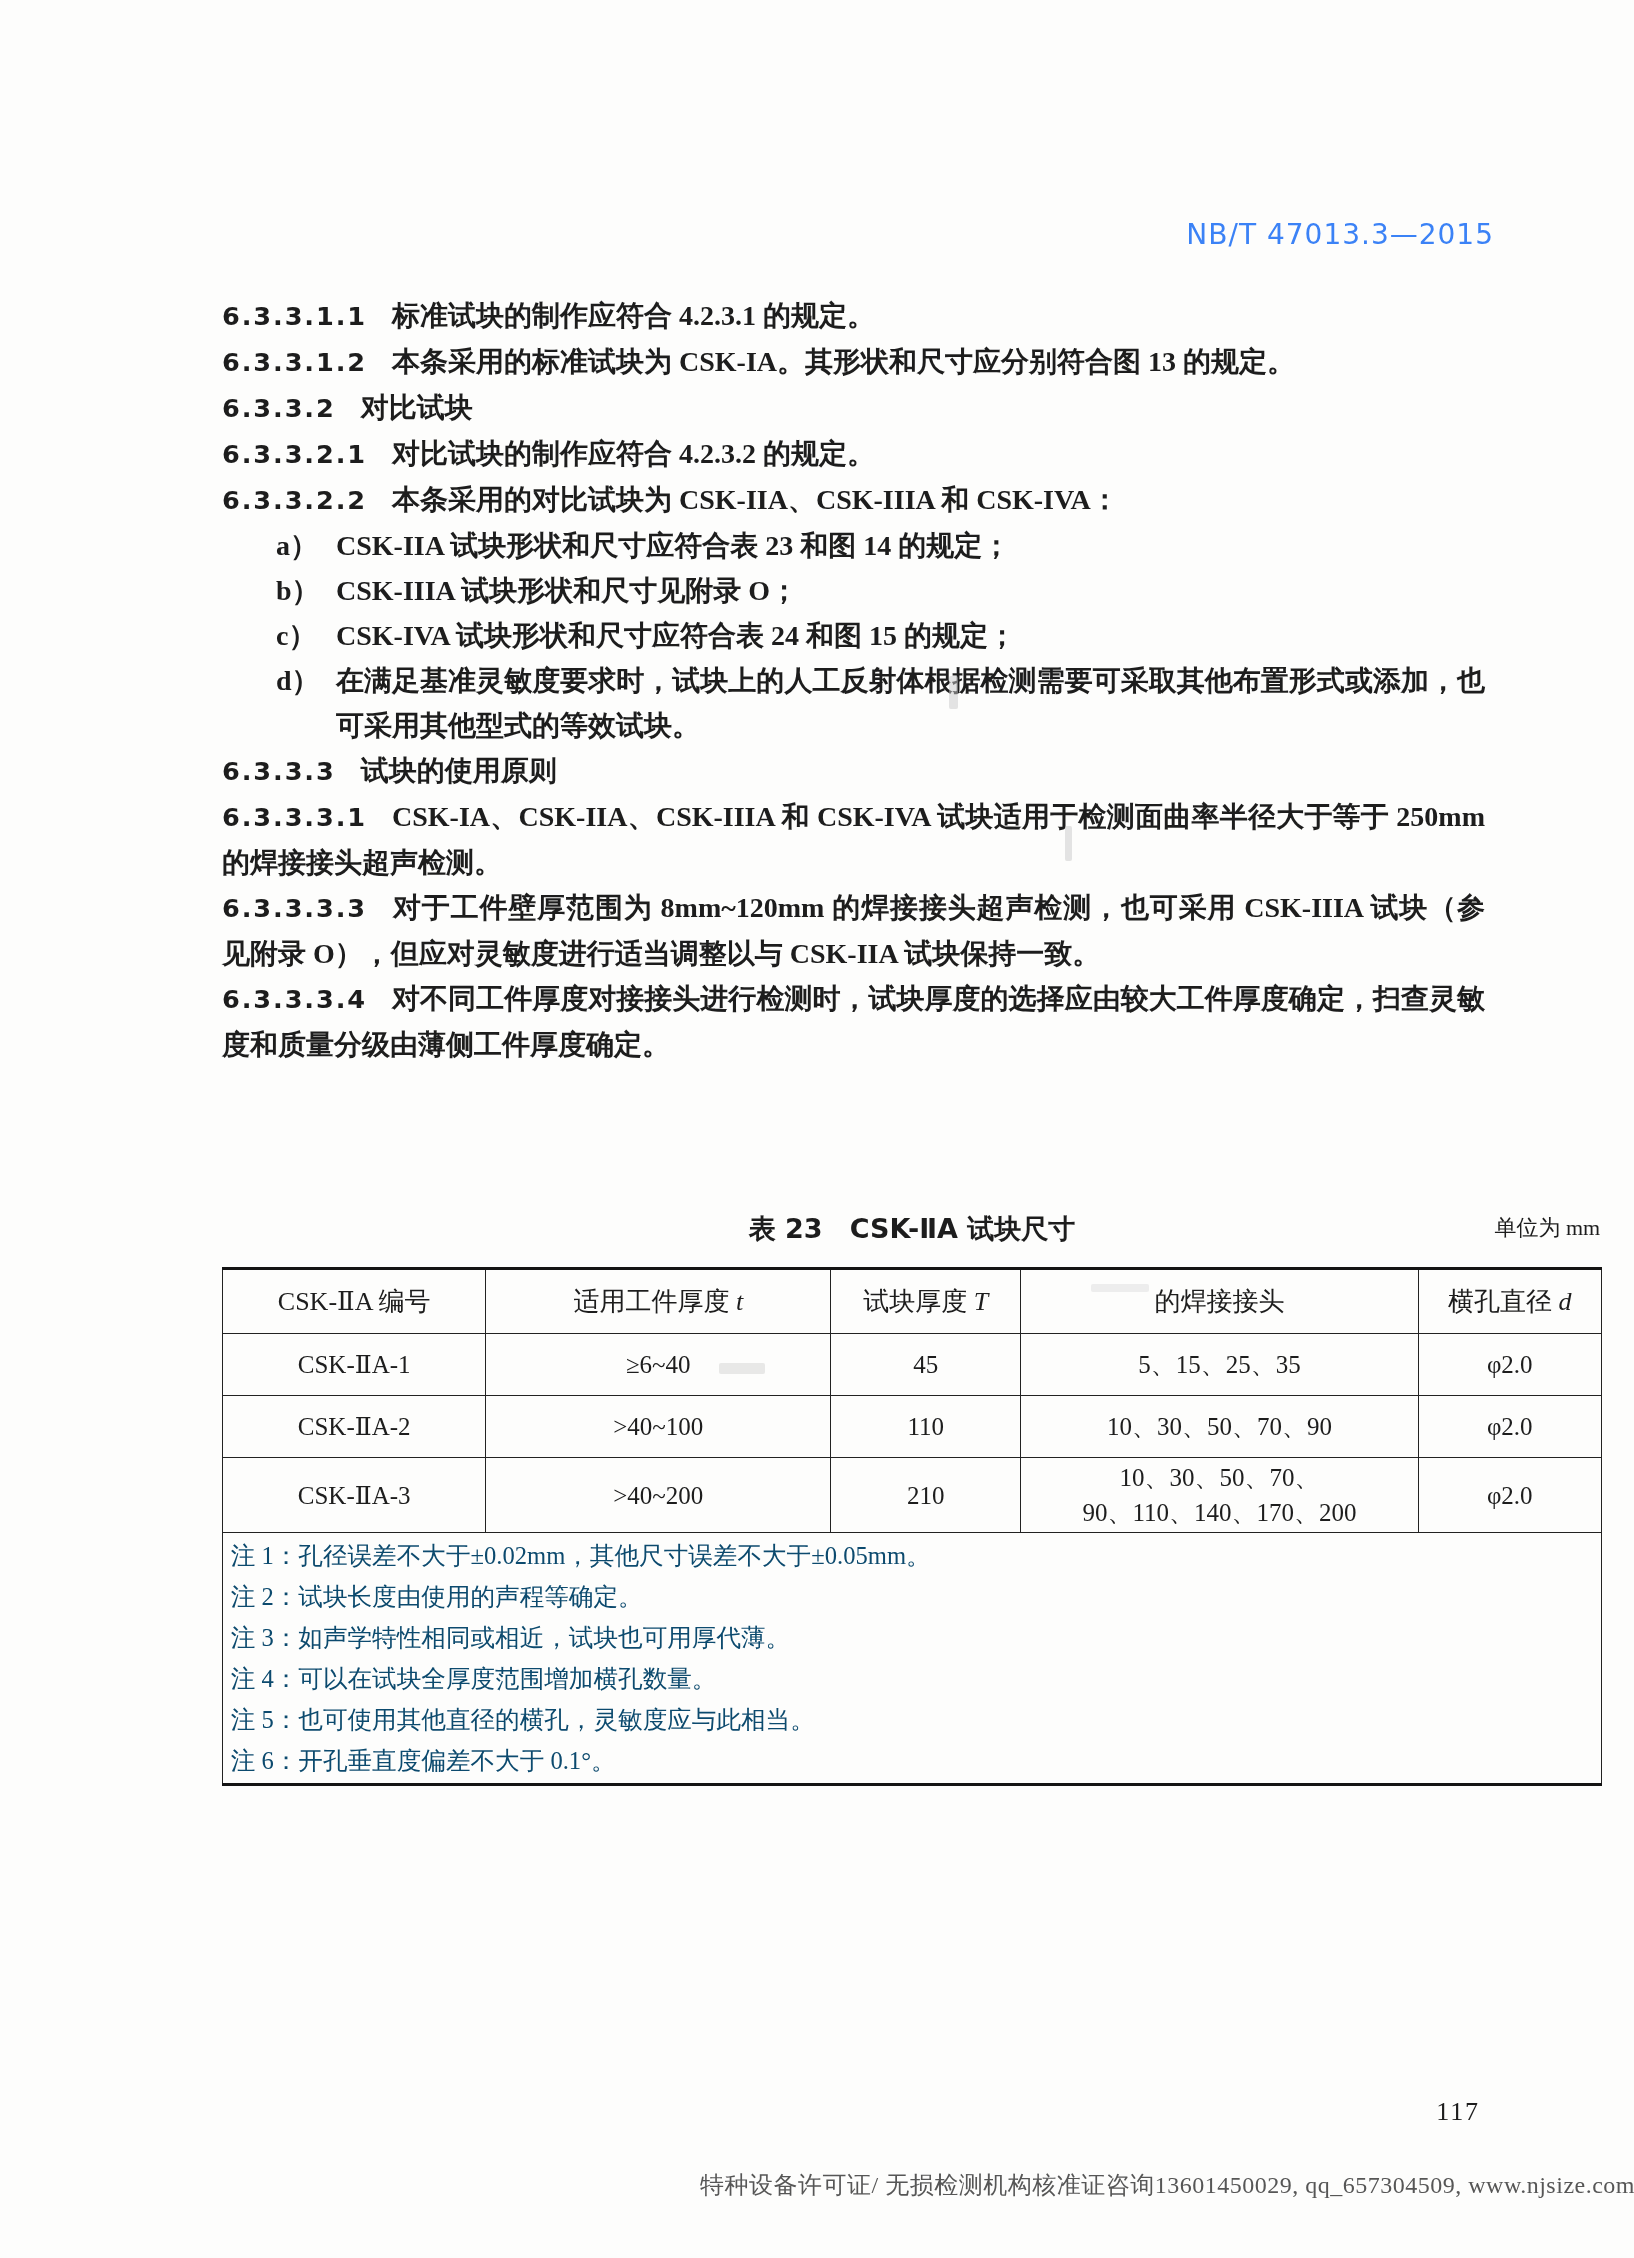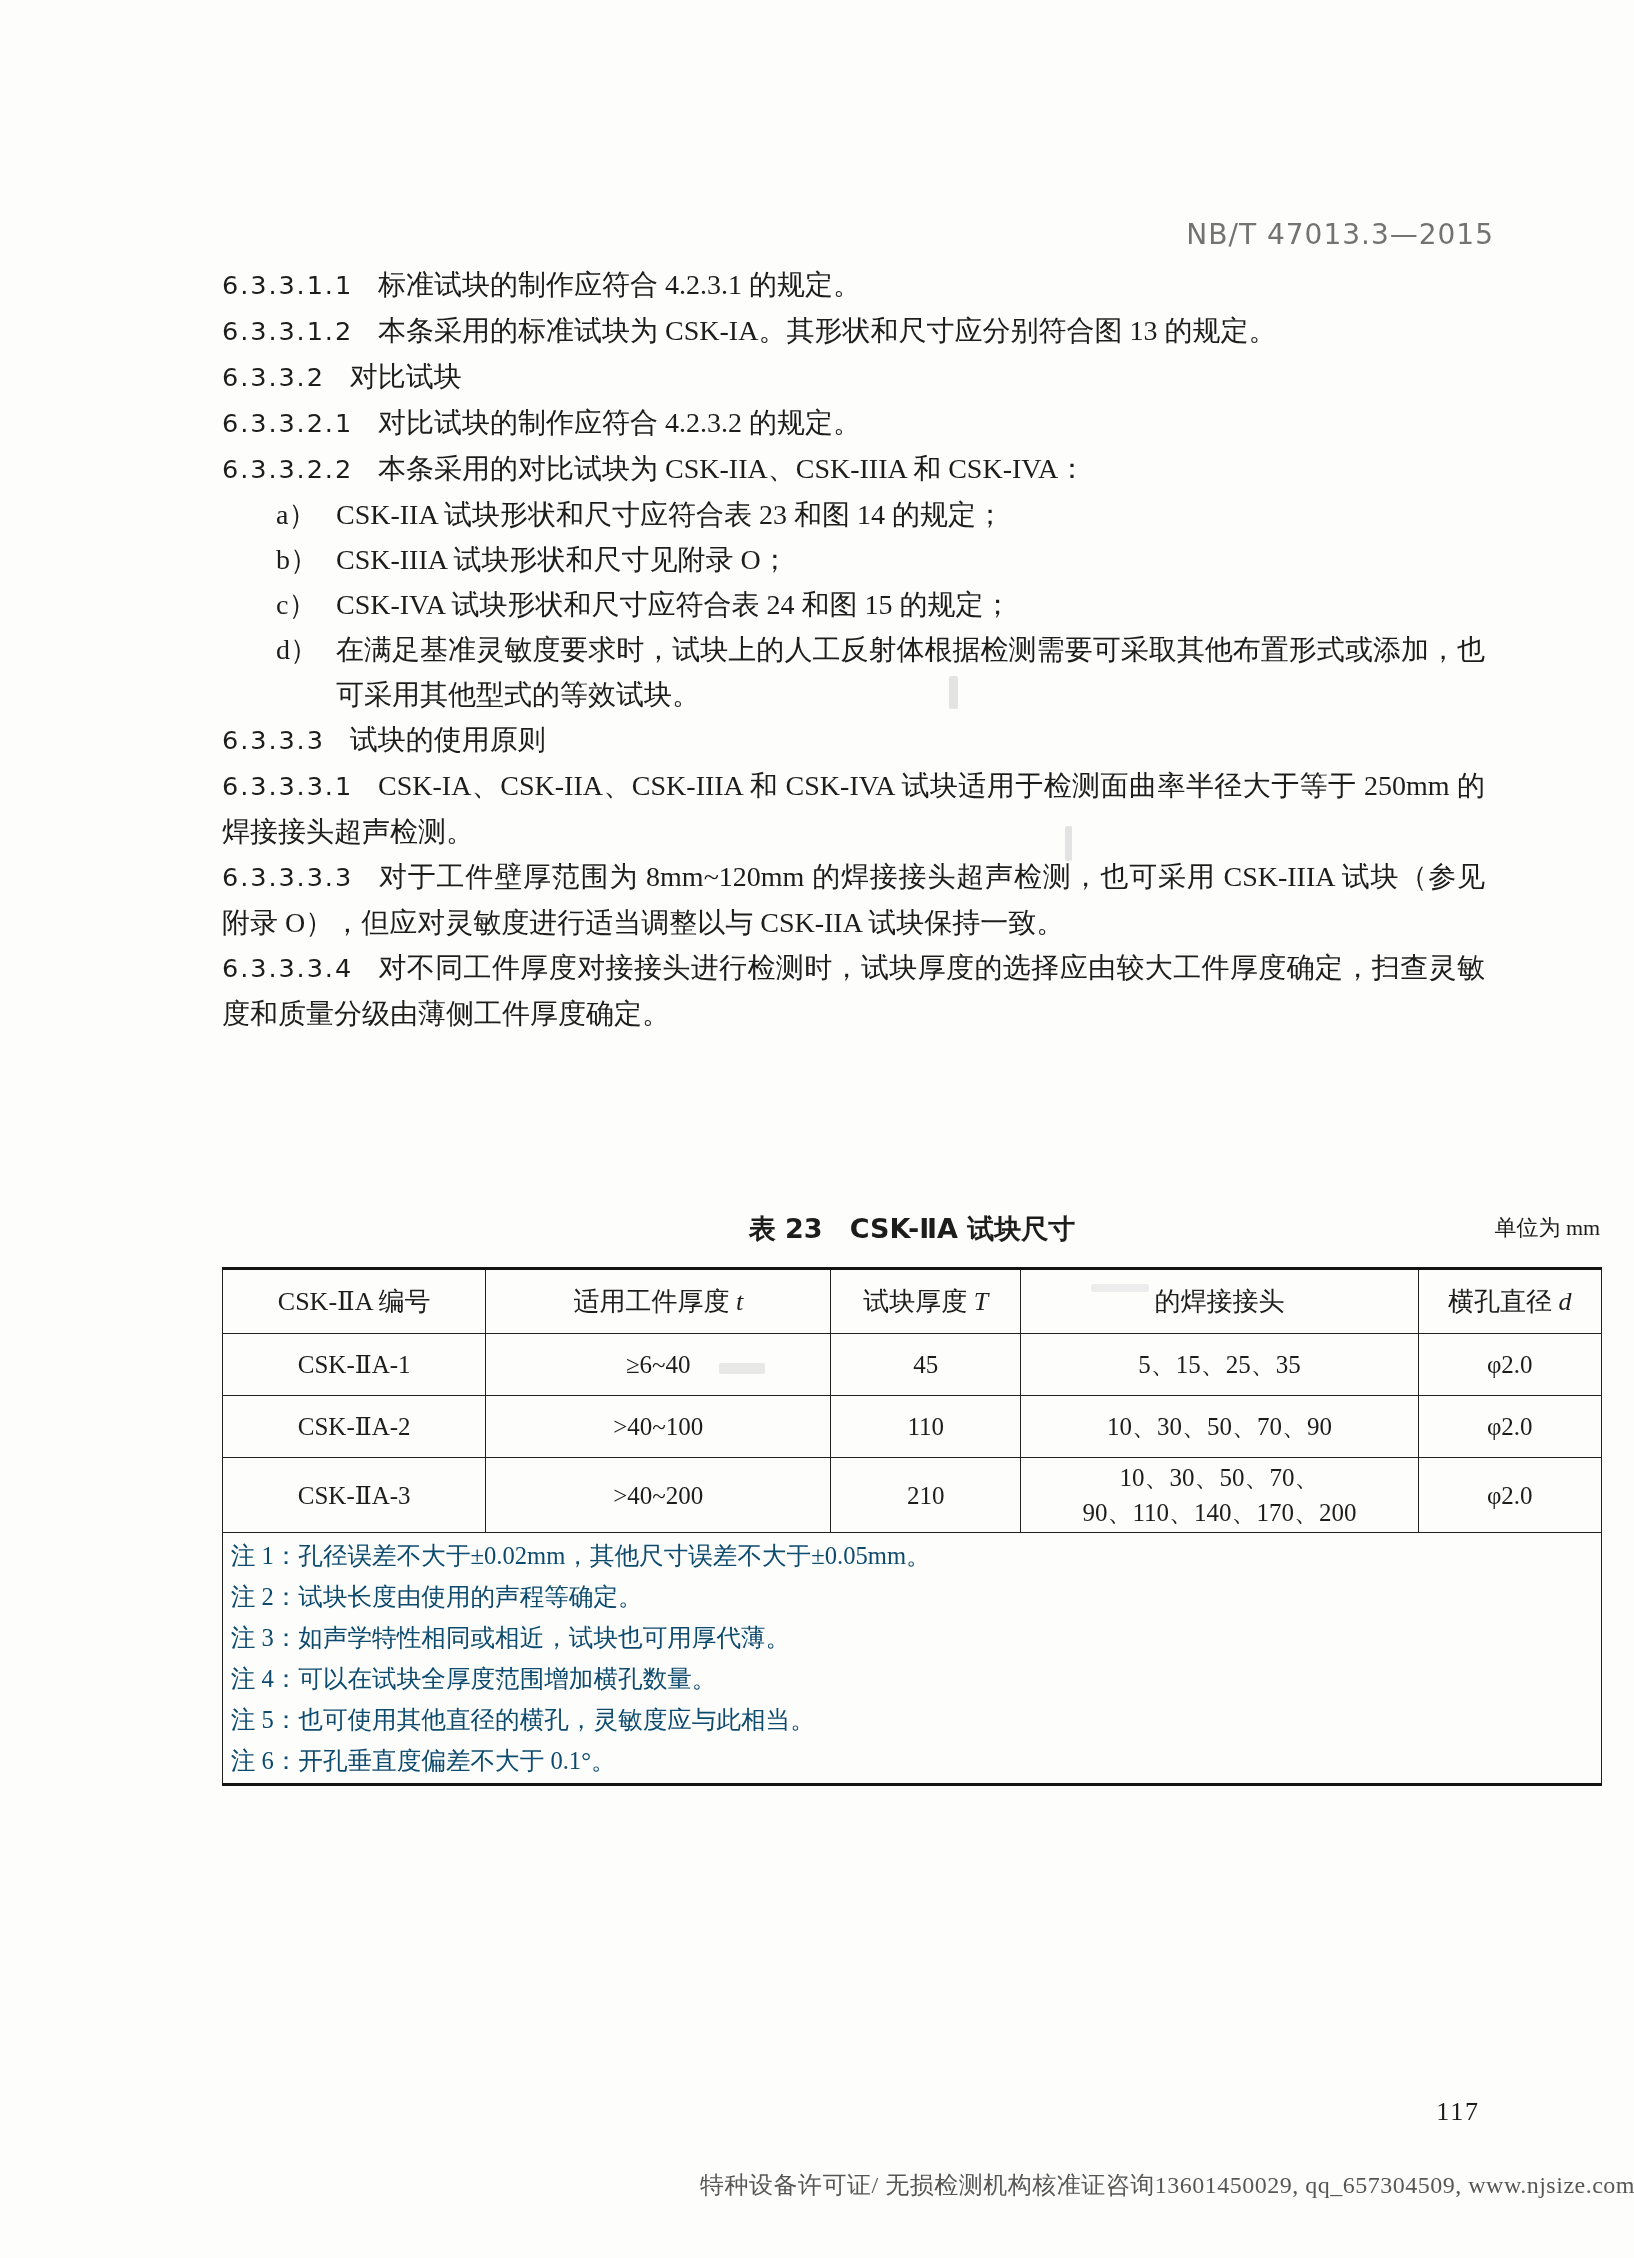--- a/index.html
+++ b/index.html
@@ -8,26 +8,26 @@
     width:1635px;height:2258px;
     background:#fdfdfc;
     font-family:"Liberation Serif","DejaVu Serif",serif;
     color:#1d1d1d;
     overflow:hidden;
   }
   
   .doc-header{
     position:absolute;top:218px;right:141px;
     font-family:"DejaVu Sans","Liberation Sans",sans-serif;
-    font-size:28px;letter-spacing:1px;color:#737373;margin-left:40px;
+    font-size:28px;letter-spacing:1px;color:#3b82f6;margin-left:40px;
   }
   
   .content{
-    position:absolute;left:222px;top:262px;width:1263px;
-    font-size:28px;line-height:45px;text-align:justify;
+    position:absolute;left:222px;top:293px;width:1263px;
+    font-size:28px;line-height:45px;text-align:justify;font-weight:bold;
   }
   .content p{margin:0;}
   .content p.clause .num{
     font-family:"DejaVu Sans","Liberation Sans",sans-serif;
     font-size:25.6px;letter-spacing:1.9px;margin-right:25px;
   }
   .content p.list{position:relative;padding-left:114px;}
   .content p.list .marker{position:absolute;left:54px;}
   
   .table-area{position:absolute;left:222px;top:1211px;width:1380px;}

